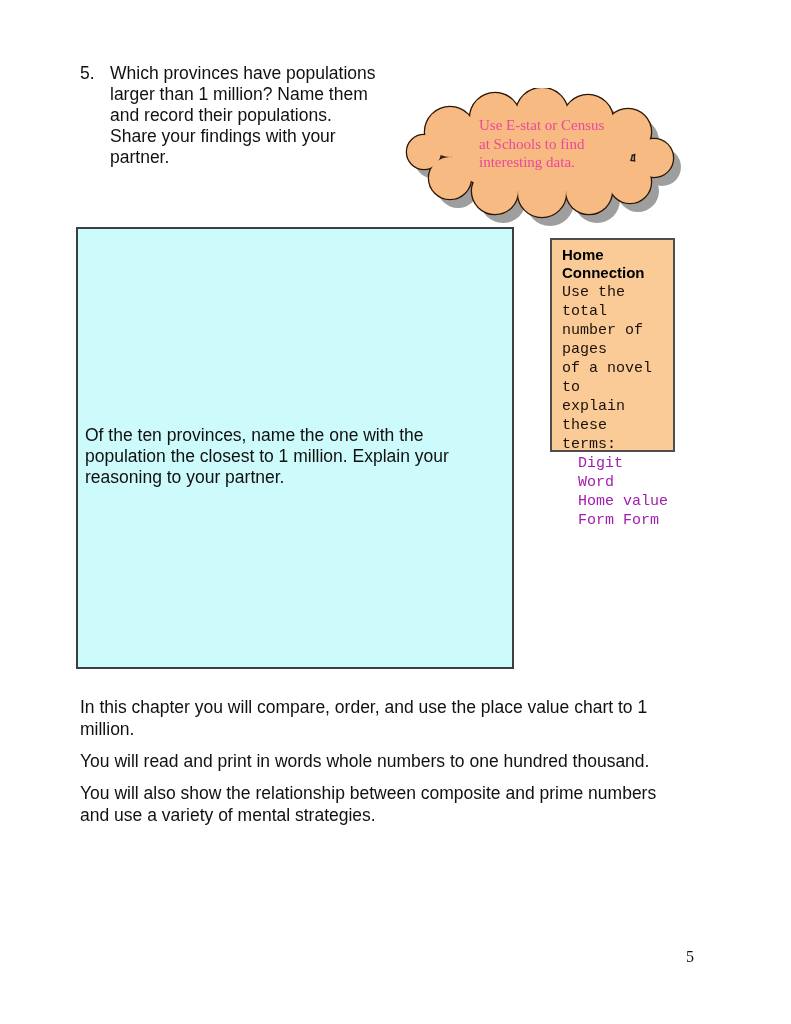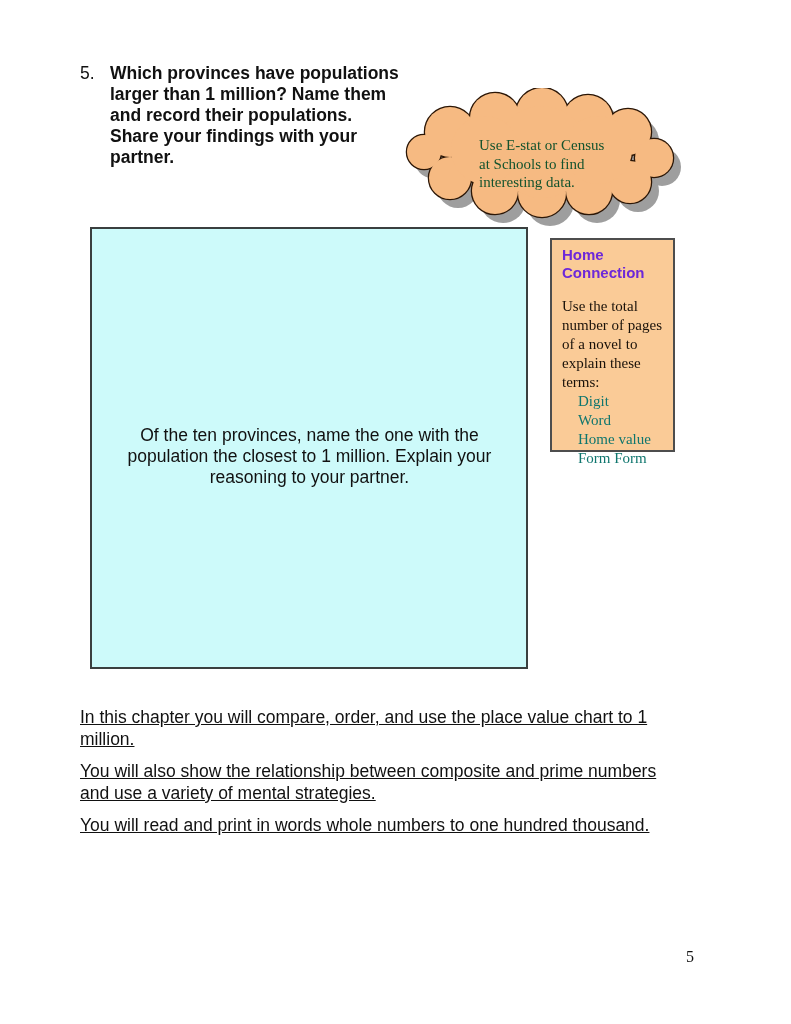--- a/index.html
+++ b/index.html
@@ -14,71 +14,70 @@
   }
   .prewrap{white-space:pre-line;}
 
   
   .question{
     position:absolute;left:80px;top:63px;width:340px;
     display:flex;
     font-size:17.5px;line-height:21px;
   }
   .q-num{width:30px;flex:0 0 30px;}
-  .q-text{flex:1;font-weight:bold;}
+  .q-text{flex:1;}
 
   
   .cloud-svg{position:absolute;left:400px;top:88px;width:288px;height:142px;}
   .cloud-shadow{fill:var(--cloud-shadow,#9e9e9e);}
   .cloud-body{fill:var(--cloud-fill,#F6BA82);stroke:var(--cloud-outline,#2b1606);stroke-width:2.5;}
   .cloud-cover{fill:var(--cloud-fill,#F6BA82);}
   .cloud-text{
-    position:absolute;left:479px;top:136px;width:170px;
+    position:absolute;left:479px;top:116px;width:170px;
     font-family:"Liberation Serif", serif;
-    font-size:15px;line-height:18.5px;color:#14532d;
+    font-size:15px;line-height:18.5px;color:#ec4899;
   }
 
   
   .cyan-box{
-    position:absolute;left:90px;top:227px;width:434px;height:438px;
+    position:absolute;left:76px;top:227px;width:434px;height:438px;
     background:var(--cyan-fill,#CDFAFA);
     border:2px solid var(--cyan-border,#3a3f3f);
-    text-align:center;
   }
   .cyan-text{
     margin:196px 6px 0 7px;
     font-size:17.5px;line-height:21px;
   }
 
   
   .home-box{
     position:absolute;left:550px;top:238px;width:121px;height:210px;
     background:var(--home-fill,#FACB97);
     border:2px solid var(--home-border,#4d4d4d);
     box-sizing:content-box;
   }
   .home-inner{padding:6px 4px 6px 10px;}
   .home-title{
-    font-weight:bold;font-size:15px;line-height:18px;color:#6d28d9;
+    font-weight:bold;font-size:15px;line-height:18px;color:#000000;
   }
   .home-body{
-    font-family:Liberation Serif, serif;
+    font-family:Liberation Mono, monospace;
     font-size:15px;line-height:19px;color:#1a120a;
-    margin-top:15px;
+    margin-top:1px;
   }
   .home-terms{margin:0;padding:0 0 0 16px;list-style:none;
-    font-family:Liberation Serif, serif;
-    font-size:15px;line-height:19px;color:#0f766e;}
+    font-family:Liberation Mono, monospace;
+    font-size:15px;line-height:19px;color:#a21caf;}
 
   
   .overview{
     position:absolute;left:80px;top:696px;width:660px;
     font-size:17.5px;line-height:22px;
   }
-  .overview p{margin:10px 0 10px 0;text-decoration:underline;}
+  .overview p{margin:0 0 10px 0;}
 
   
   .page-number{
     position:absolute;left:686px;top:948px;
     font-family:"Liberation Serif", serif;
     font-size:16px;color:#111;
   }
 </style>
 </head>
 <body>
@@ -141,20 +140,20 @@
         <li>Word</li>
         <li>Home value</li>
         <li>Form Form</li>
       </ul>
     </div>
   </div>
 
   <div class="overview">
     <p class="prewrap">In this chapter you will compare, order, and use the place value chart to 1
 million.</p>
+    <p class="prewrap">You will read and print in words whole numbers to one hundred thousand.</p>
     <p class="prewrap">You will also show the relationship between composite and prime numbers
 and use a variety of mental strategies.</p>
-    <p class="prewrap">You will read and print in words whole numbers to one hundred thousand.</p>
   </div>
 
   <div class="page-number">5</div>
 
 </div>
 
 </body></html>

